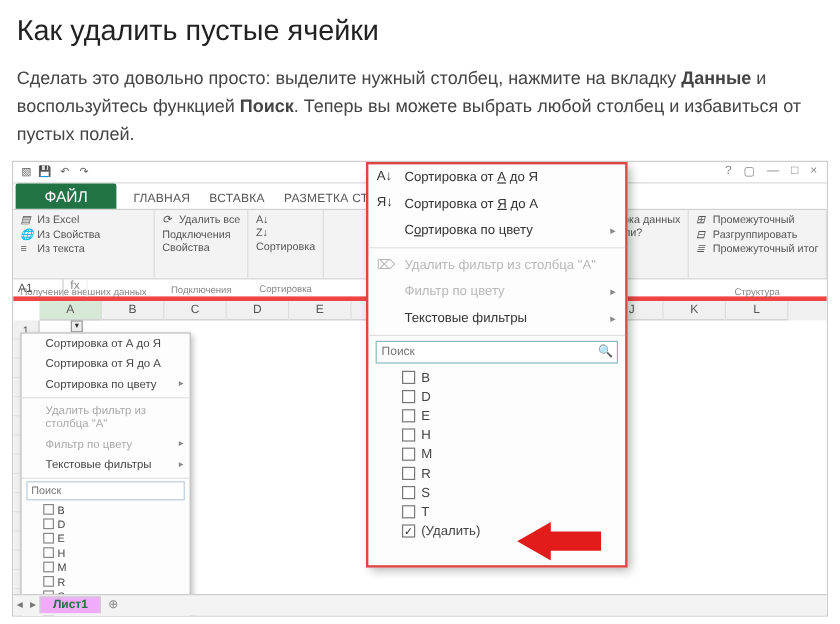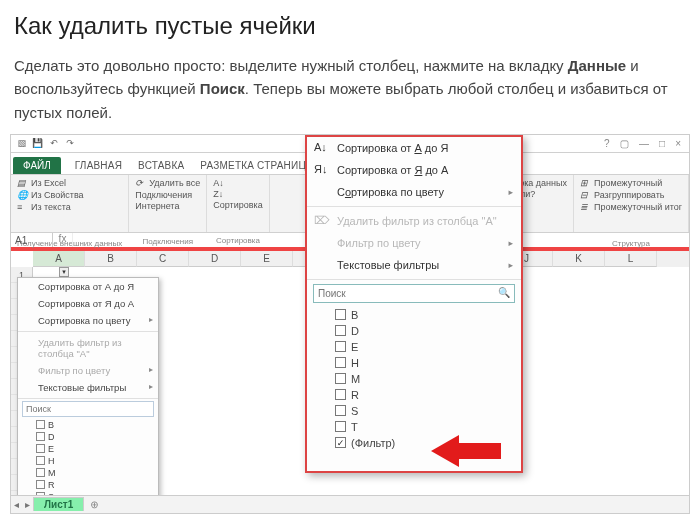--- a/index.html
+++ b/index.html
@@ -8,21 +8,21 @@
   .article h1 { font-size: 24px; font-weight: 400; color: #222; margin-bottom: 14px; }
   .article p { font-size: 15px; line-height: 1.55; color: #444; }
   .article p b { font-weight: bold; }
   .shot { position: relative; border: 1px solid #ccc; width: 680px; height: 380px; margin-left: 10px; overflow: hidden; background: #f9f9f9; }
   .excel-top { display: flex; align-items: center; height: 18px; background: #fff; font-size: 10px; color: #555; border-bottom: 1px solid #d0d0d0; }
   .quick { display: flex; gap: 2px; padding-left: 4px; }
   .quick span { width: 14px; height: 14px; display: inline-flex; align-items: center; justify-content: center; font-size: 9px; color: #666; }
   .titlebar-center { flex: 1; text-align: center; font-size: 10px; color: #777; }
   .win-controls { display: flex; gap: 10px; padding-right: 8px; color: #888; }
   .tabs { display: flex; align-items: flex-end; height: 22px; background: #fff; font-size: 10px; border-bottom: 1px solid #d0d0d0; padding-left: 2px; }
-  .tab-file { background: #217346; color: #fff; padding: 3px 10px; font-size: 10px; border-radius: 2px 2px 0 0; margin-right: 6px; }
+  .tab-file { background: #217346; color: #fff; padding: 3px 24px; font-size: 13px; border-radius: 2px 2px 0 0; margin-right: 6px; }
   .tab { padding: 3px 8px; color: #555; text-transform: uppercase; letter-spacing: .2px; margin-top: 19px; }
   .tab.active { color: #217346; font-weight: bold; }
   .ribbon { display: flex; height: 58px; background: #f3f3f3; border-bottom: 1px solid #d0d0d0; font-size: 9px; color: #555; }
   .rgroup { border-right: 1px solid #dcdcdc; padding: 3px 6px 0; display: flex; flex-direction: column; justify-content: space-between; }
   .rgroup .items { display: flex; flex-direction: column; gap: 1px; }
   .rgroup .items span { display: flex; align-items: center; gap: 3px; white-space: nowrap; }
   .rgroup .caption { font-size: 8px; color: #888; text-align: center; padding-bottom: 2px; margin-top: 26px; }
   .ico { width: 11px; height: 11px; display: inline-block; }
   .formula-bar { display: flex; height: 18px; border-bottom: 4px solid #ef4444; background: #fff; }
   .name-box { width: 42px; border-right: 1px solid #ccc; font-size: 10px; padding: 2px 4px; color: #555; }
@@ -54,21 +54,21 @@
   .big-menu .search { margin: 4px 6px; position: relative; }
   .big-menu .search input { width: 100%; font-size: 10px; padding: 3px 18px 3px 4px; border: 1px solid #8bb; }
   .big-menu .search .mag { position: absolute; right: 4px; top: 3px; color: #5a9; font-size: 10px; }
   .big-menu .checklist { margin: 2px 8px 4px 12px; max-height: 150px; overflow: hidden; }
   .big-menu .check { display: flex; align-items: center; gap: 5px; font-size: 11px; padding: 2px 0 2px 16px; color: #444; position: relative; }
   .big-menu .check .box { width: 11px; height: 11px; border: 1px solid #777; display: inline-flex; align-items: center; justify-content: center; font-size: 9px; background: #fff; }
   .big-menu .check.checked .box::after { content: "✓"; color: #222; }
   .red-arrow { position: absolute; left: 420px; top: 298px; z-index: 20; }
   .sheet-tabs { position: absolute; bottom: 0; left: 0; right: 0; height: 18px; background: #f3f3f3; border-top: 1px solid #ccc; display: flex; align-items: center; font-size: 10px; }
   .sheet-tabs .nav { padding: 0 3px; color: #777; }
-  .sheet-tabs .sheet { background: #86efac; border: 1px solid #ccc; border-bottom: none; padding: 1px 10px; color: #217346; font-weight: bold; }
+  .sheet-tabs .sheet { background: #f0abfc; border: 1px solid #ccc; border-bottom: none; padding: 1px 10px; color: #217346; font-weight: bold; }
   .sheet-tabs .plus { padding: 0 6px; color: #888; }
   u { text-decoration: underline; }
 </style>
 </head>
 <body>
 
 <div class="article">
   <h1>Как удалить пустые ячейки</h1>
   <p>
     <span>Сделать это довольно просто: выделите нужный столбец, нажмите на вкладку </span><b>Данные</b><span> и воспользуйтесь функцией </span><b>Поиск</b><span>. Теперь вы можете выбрать любой столбец и избавиться от пустых полей.</span>
@@ -125,21 +125,21 @@
     <div class="rgroup">
       <div class="items">
         <span>
             <i class="ico">⟳</i>
             <span>Удалить все</span>
           </span>
         <span>
             <span>Подключения</span>
           </span>
         <span>
-            <span>Интернета</span>
+            <span>Свойства</span>
           </span>
       </div>
       <div class="caption">Подключения</div>
     </div>
     <div class="rgroup">
       <div class="items">
         <span>A↓</span>
         <span>Z↓</span>
         <span>
             <span>Сортировка</span>
@@ -329,21 +329,21 @@
       <div class="check">
           <span class="box"></span>
           <span>S</span>
         </div>
       <div class="check">
           <span class="box"></span>
           <span>T</span>
         </div>
       <div class="check checked">
           <span class="box"></span>
-          <span>(Фильтр)</span>
+          <span>(Удалить)</span>
         </div>
     </div>
   </div>
 
   <div class="red-arrow">
     <svg width="70" height="36" viewBox="0 0 70 36">
       <polygon points="0,18 28,2 28,10 70,10 70,26 28,26 28,34" fill="#e21b1b"></polygon>
     </svg>
   </div>
 

